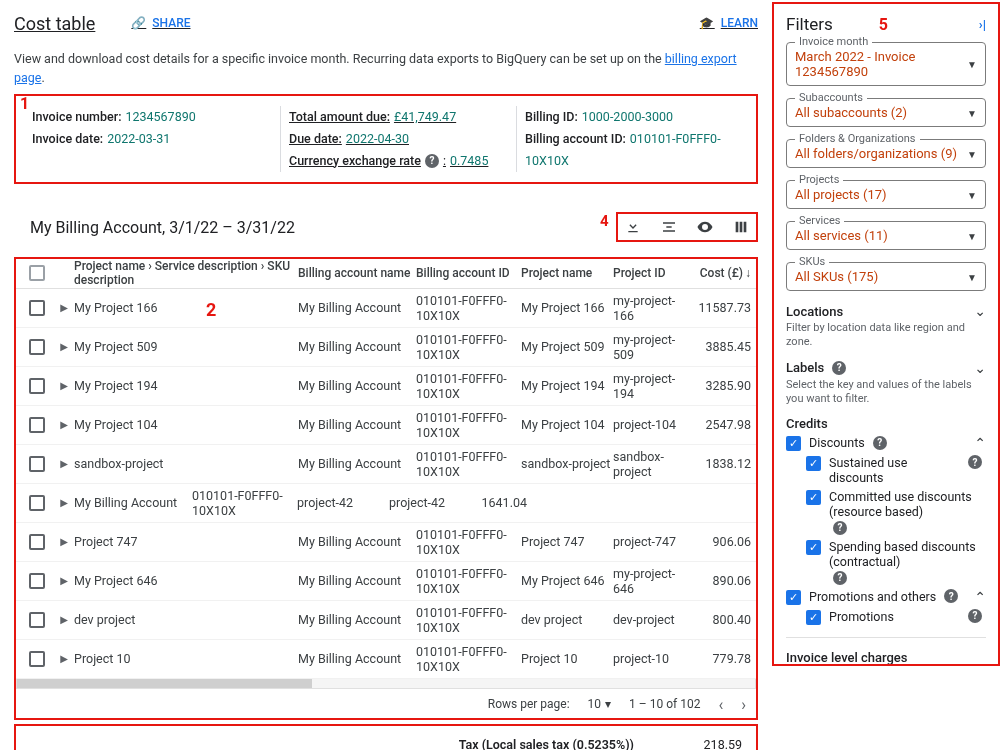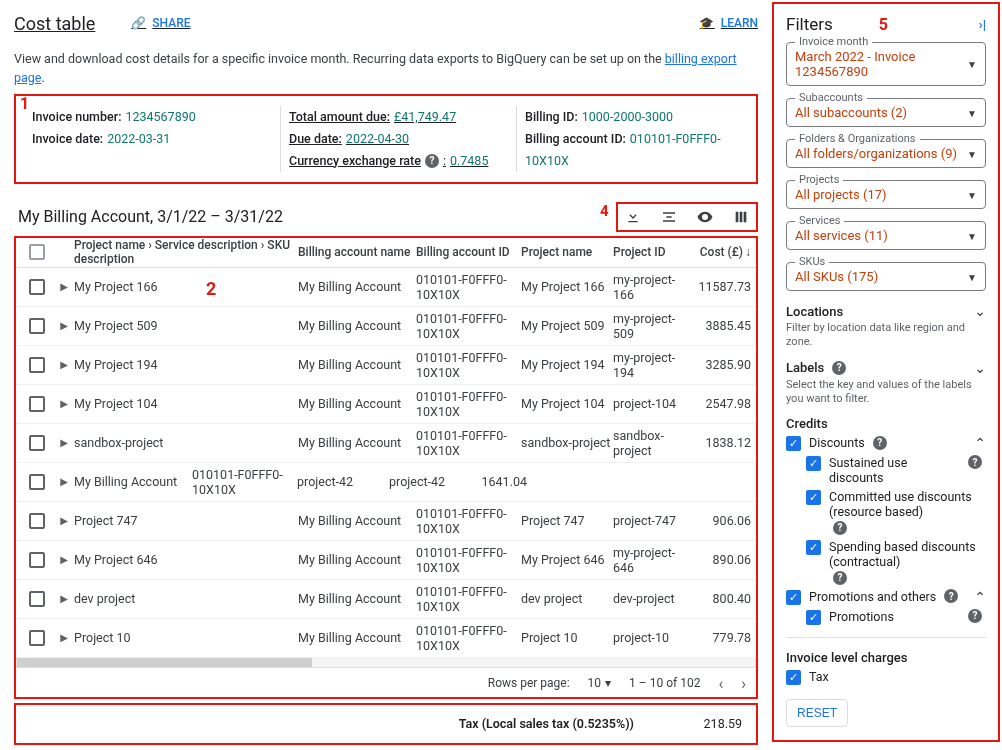--- a/index.html
+++ b/index.html
@@ -1,19 +1,19 @@
 <!DOCTYPE html>
 <html><head>
 <meta charset="utf-8">
 <style>
   * { box-sizing: border-box; }
   html, body { margin:0; padding:0; font-family: Roboto, Arial, sans-serif; font-size:13px; color:#202124; background:#fff; }
   .page { width:1002px; height:750px; position:relative; display:flex; }
   .main { width:772px; height:750px; overflow:hidden; padding:10px 14px 6px 14px; position:relative; }
-  .side { width:228px; height:740px; border:2px solid #e61610; margin-top:2px; margin-right:2px; padding:10px 12px 10px 12px; overflow-y:auto;}
+  .side { width:228px; height:664px; border:2px solid #e61610; margin-top:2px; margin-right:2px; padding:10px 12px 10px 12px; overflow-y:auto;}
   .side::-webkit-scrollbar{width:8px;}
   .side::-webkit-scrollbar-thumb{background:#ccc;border-radius:4px;}
 
   .topbar { display:flex; align-items:center; height:26px;text-decoration:underline; }
   .title { font-size:18px; font-weight:400; letter-spacing:0; }
   .share-btn { color:#1a73e8; font-size:12px; font-weight:500; margin-left:36px; display:flex; align-items:center; gap:6px; cursor:pointer; }
   .learn-btn { margin-left:auto; color:#1a73e8; font-size:12px; font-weight:500; display:flex; align-items:center; gap:6px; cursor:pointer; }
 
   .desc { margin-top:14px; font-size:12.5px; color:#3c4043; line-height:1.5; }
   .desc a { color:#1a73e8; text-decoration:underline; cursor:pointer; }
@@ -25,21 +25,21 @@
   .invoice-box .redlabel { top:-2px; left:4px; }
   .inv-cols { display:flex; }
   .inv-col { padding:0 8px; }
   .inv-col + .inv-col { border-left:1px solid #dadce0; }
   .inv-row { font-size:12.5px; line-height:22px; }
   .inv-row b { font-weight:500; }
   .inv-row .v { color:#0f766e; margin-left:4px; }
   .help-ic { display:inline-flex; width:14px;height:14px;border-radius:50%;background:#5f6368;color:#fff;align-items:center;justify-content:center;font-size:10px;font-weight:700;margin:0 4px;vertical-align:middle;}
 
   .subhead { margin-top:18px; display:flex; align-items:center; }
-  .subhead h2 { font-size:16px; font-weight:400; margin:4px; }
+  .subhead h2 { font-size:16px; font-weight:400; margin:16px; }
   .toolbar { margin-left:auto; border:2px solid #e61610; padding:4px 6px; display:flex; gap:18px; position:relative; }
   .toolbar .redlabel { top:-2px; left:-18px; font-size:15px;}
   .ticon { width:18px; height:18px; display:flex; align-items:center;justify-content:center; color:#3c4043; cursor:pointer;}
 
   .table-box { margin-top:4px; padding:0; }
   .table-box .redlabel { top:40px; left:190px; font-size:18px; }
   .thead { display:flex; align-items:center; height:30px; font-size:12px; font-weight:500; color:#3c4043; border-bottom:1px solid #e0e0e0; padding:0 4px;}
   .cbcell{width:34px;display:flex;justify-content:center;}
   .exp{width:20px;display:flex;justify-content:center;color:#5f6368;}
   .c-pname{width:224px;}

